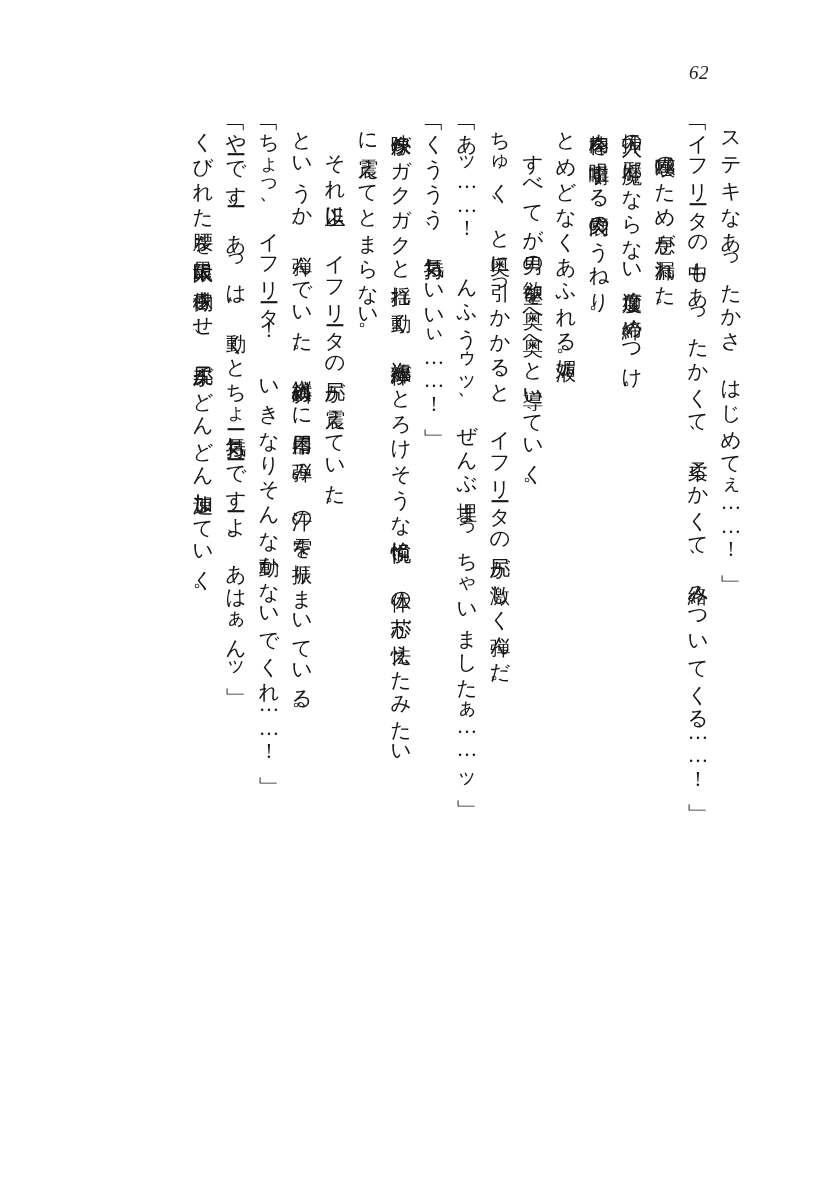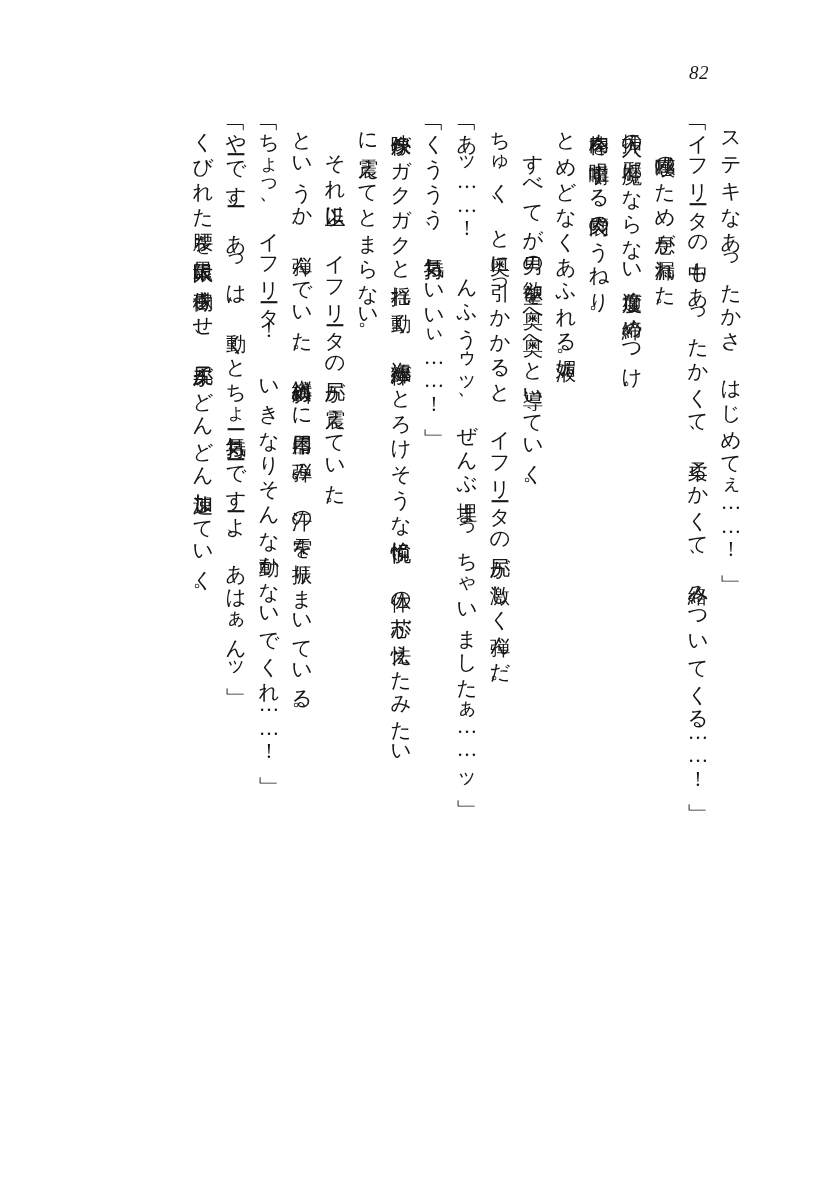--- a/index.html
+++ b/index.html
@@ -57,21 +57,21 @@
     overflow: visible;
   }
   .vline.indent {
     padding-top: 22px;
   }
 </style>
 </head>
 <body>
 
 <div class="page">
-  <div class="page-number">82</div>
+  <div class="page-number">62</div>
   <div class="text-body">
       <div class="vline">ステキなあったかさ、はじめてぇ……!」</div>
       <div class="vline">「イフリータの中もあったかくて、柔らかくて、絡みついてくる……!」</div>
       <div class="vline indent">感嘆のため息が漏れた。</div>
       <div class="vline">挿入の邪魔にならない適度な締めつけ。</div>
       <div class="vline">肉棒を咀嚼する襞肉のうねり。</div>
       <div class="vline">とめどなくあふれる媚液。</div>
       <div class="vline indent">すべてが男の欲望を奥へ奥へと導いていく。</div>
       <div class="vline">ちゅく、と奥に引っかかると、イフリータの尻が激しく弾んだ。</div>
       <div class="vline">「あッ……! んふうゥッ、ぜんぶ埋まっちゃいましたぁ……ッ」</div>

